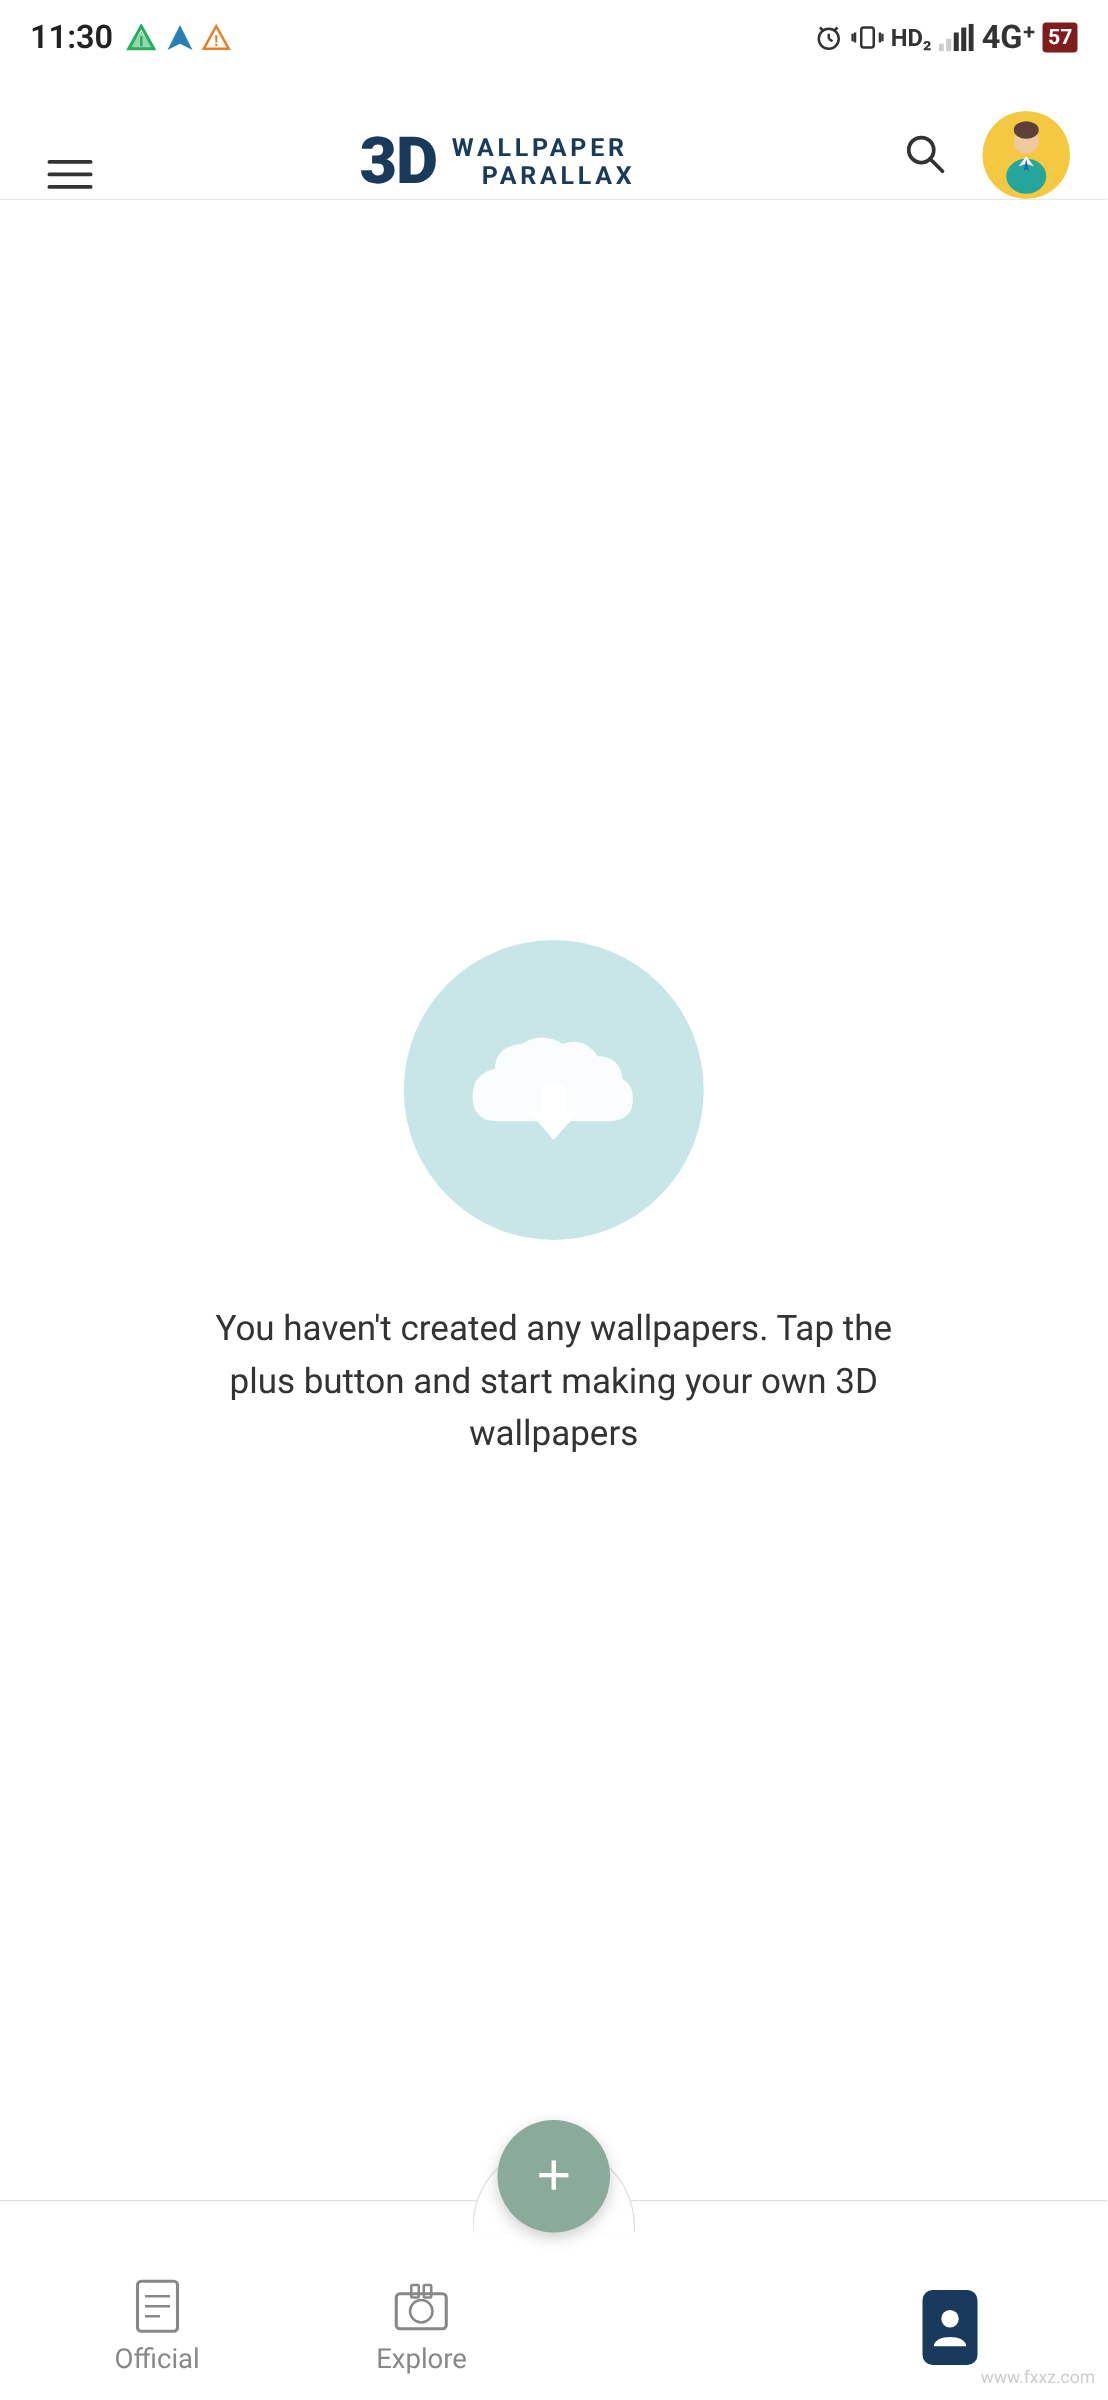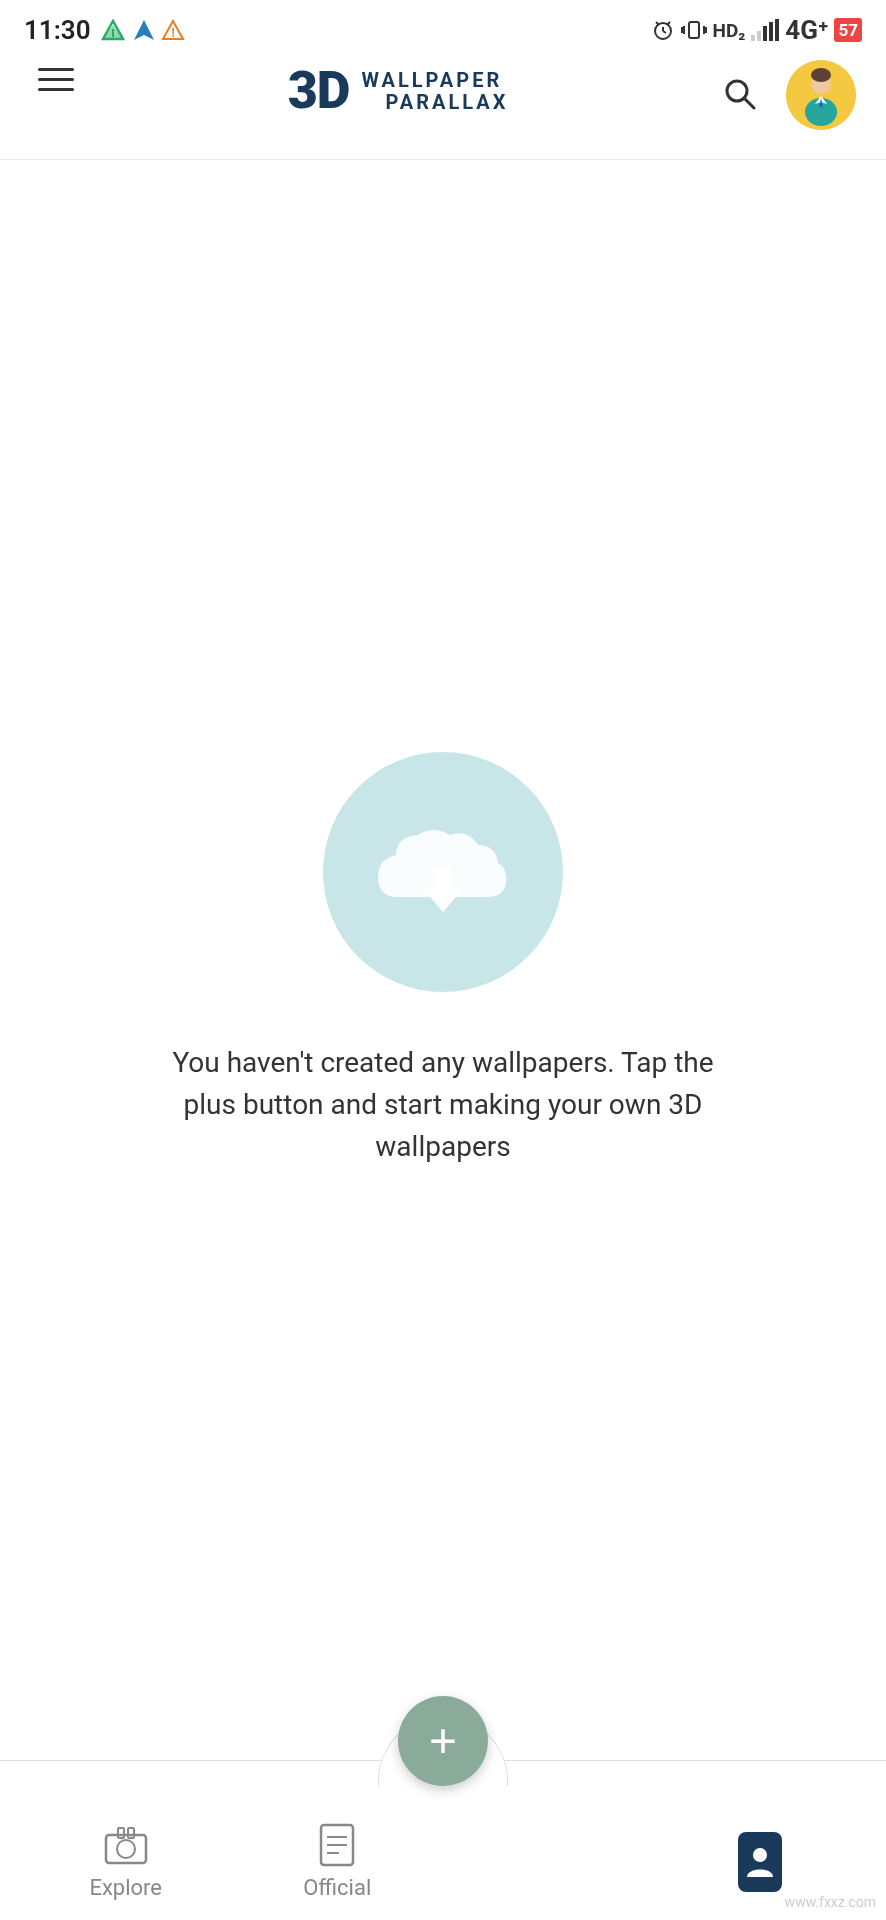--- a/index.html
+++ b/index.html
@@ -47,35 +47,35 @@
       display: flex;
       align-items: center;
       gap: 6px;
       font-size: 22px;
       color: #333;
     }
 
     .battery-icon {
       display: inline-flex;
       align-items: center;
-      background: #ef4444;
+      background: #7f1d1d;
       border-radius: 3px;
       padding: 2px 4px;
       font-size: 18px;
       color: #fff;
       font-weight: bold;
     }
 
     
     .app-bar {
       width: 100%;
       height: 100px;
       background: #ffffff;
       display: flex;
-      align-items: flex-start;
+      align-items: flex-end;
       justify-content: space-between;
       padding: 0 30px;
       border-bottom: 1px solid #e8e8e8;
     }
 
     .hamburger-btn {
       display: flex;
       flex-direction: column;
       gap: 7px;
       cursor: pointer;
@@ -400,45 +400,45 @@
 <div class="bottom-nav">
 
   <div class="fab-container">
     <div style="width:130px;height:70px;background:#fff;border-radius:65px 65px 0 0;border-top:1px solid #e0e0e0;border-left:1px solid #e0e0e0;border-right:1px solid #e0e0e0;position:relative;"></div>
     <button class="fab-btn" style="border:none;cursor:pointer;">
       <span class="fab-plus">+</span>
     </button>
   </div>
 
   <div class="nav-items">
+
+    <div class="nav-item">
+      <div class="nav-icon">
+        <svg width="40" height="44" viewBox="0 0 40 44" fill="none">
+          <rect x="4" y="2" width="32" height="40" rx="3" fill="none" stroke="#888" stroke-width="2.5"></rect>
+          <line x1="10" y1="14" x2="30" y2="14" stroke="#888" stroke-width="2"></line>
+          <line x1="10" y1="22" x2="30" y2="22" stroke="#888" stroke-width="2"></line>
+          <line x1="10" y1="30" x2="22" y2="30" stroke="#888" stroke-width="2"></line>
+        </svg>
+      </div>
+      <span class="nav-label">Official</span>
+    </div>
 
     <div class="nav-item">
       <div class="nav-icon">
         <svg width="44" height="40" viewBox="0 0 44 40" fill="none">
           <rect x="2" y="10" width="40" height="28" rx="3" fill="none" stroke="#888" stroke-width="2.5"></rect>
           <circle cx="22" cy="24" r="9" fill="none" stroke="#888" stroke-width="2"></circle>
           <rect x="14" y="3" width="6" height="10" rx="1" fill="none" stroke="#888" stroke-width="2"></rect>
           <rect x="24" y="3" width="6" height="10" rx="1" fill="none" stroke="#888" stroke-width="2"></rect>
         </svg>
       </div>
       <span class="nav-label">Explore</span>
     </div>
 
-    <div class="nav-item">
-      <div class="nav-icon">
-        <svg width="40" height="44" viewBox="0 0 40 44" fill="none">
-          <rect x="4" y="2" width="32" height="40" rx="3" fill="none" stroke="#888" stroke-width="2.5"></rect>
-          <line x1="10" y1="14" x2="30" y2="14" stroke="#888" stroke-width="2"></line>
-          <line x1="10" y1="22" x2="30" y2="22" stroke="#888" stroke-width="2"></line>
-          <line x1="10" y1="30" x2="22" y2="30" stroke="#888" stroke-width="2"></line>
-        </svg>
-      </div>
-      <span class="nav-label">Official</span>
-    </div>
-
     <div class="nav-item nav-item-center">
     </div>
 
 
     <div class="nav-item">
       <div class="nav-icon">
         <div class="nav-active-indicator">
           <svg width="30" height="34" viewBox="0 0 30 34" fill="none">
             <circle cx="15" cy="10" r="7" fill="white"></circle>
             <path d="M2,32 C2,22 28,22 28,32" fill="white"></path>

